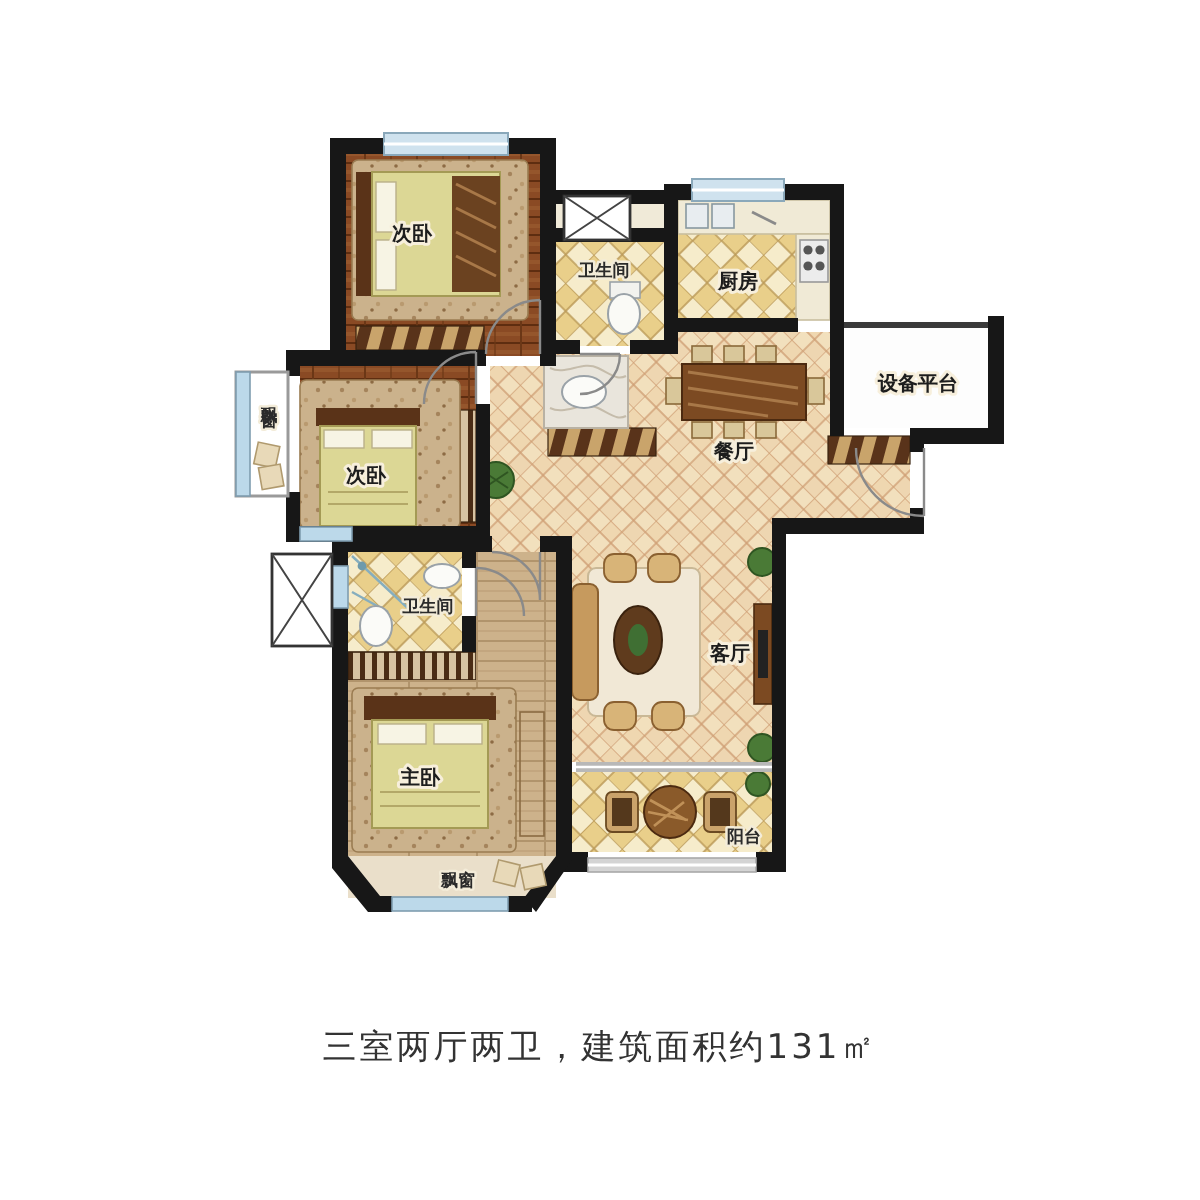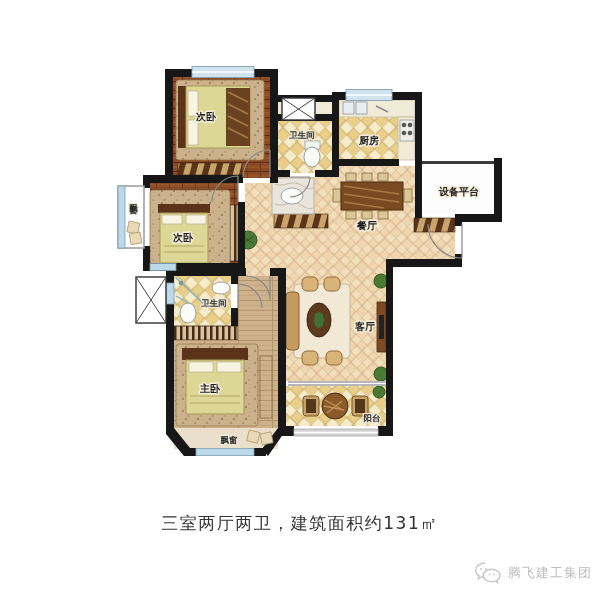--- a/index.html
+++ b/index.html
@@ -298,26 +298,13 @@
       <text x="365" y="330" class="room-label">客厅</text>
       <text x="210" y="392" class="room-label">主卧</text>
       <text x="229" y="443" class="small-label">飘窗</text>
       <text x="372" y="421" class="small-label">阳台</text>
     </g>
   </svg>
   </div>
 
   <div class="caption">三室两厅两卫，建筑面积约131㎡</div>
 
-  <div class="watermark">
-    <svg width="30" height="24" viewBox="0 0 30 24">
-      <g fill="none" stroke="#c8c8c8" stroke-width="1.4">
-        <path d="M12 2C6.8 2 2.6 5.2 2.6 9.2c0 2.3 1.4 4.3 3.5 5.6l-.9 2.9 3.3-1.8c1.1.3 2.3.5 3.5.5"></path>
-        <path d="M18.5 8.3c4.7 0 8.5 2.8 8.5 6.2 0 1.9-1.2 3.6-3 4.7l.7 2.4-2.8-1.5c-1.1.3-2.2.5-3.4.5-4.7 0-8.5-2.8-8.5-6.1s3.8-6.2 8.5-6.2z"></path>
-      </g>
-      <circle cx="8" cy="8" r="1" fill="#c8c8c8"></circle>
-        <circle cx="13" cy="8" r="1" fill="#c8c8c8"></circle>
-      <circle cx="16.5" cy="13.5" r="0.9" fill="#c8c8c8"></circle>
-        <circle cx="21" cy="13.5" r="0.9" fill="#c8c8c8"></circle>
-    </svg>
-    <span>腾飞建工集团</span>
-  </div>
 </div>
 
 </body></html>

